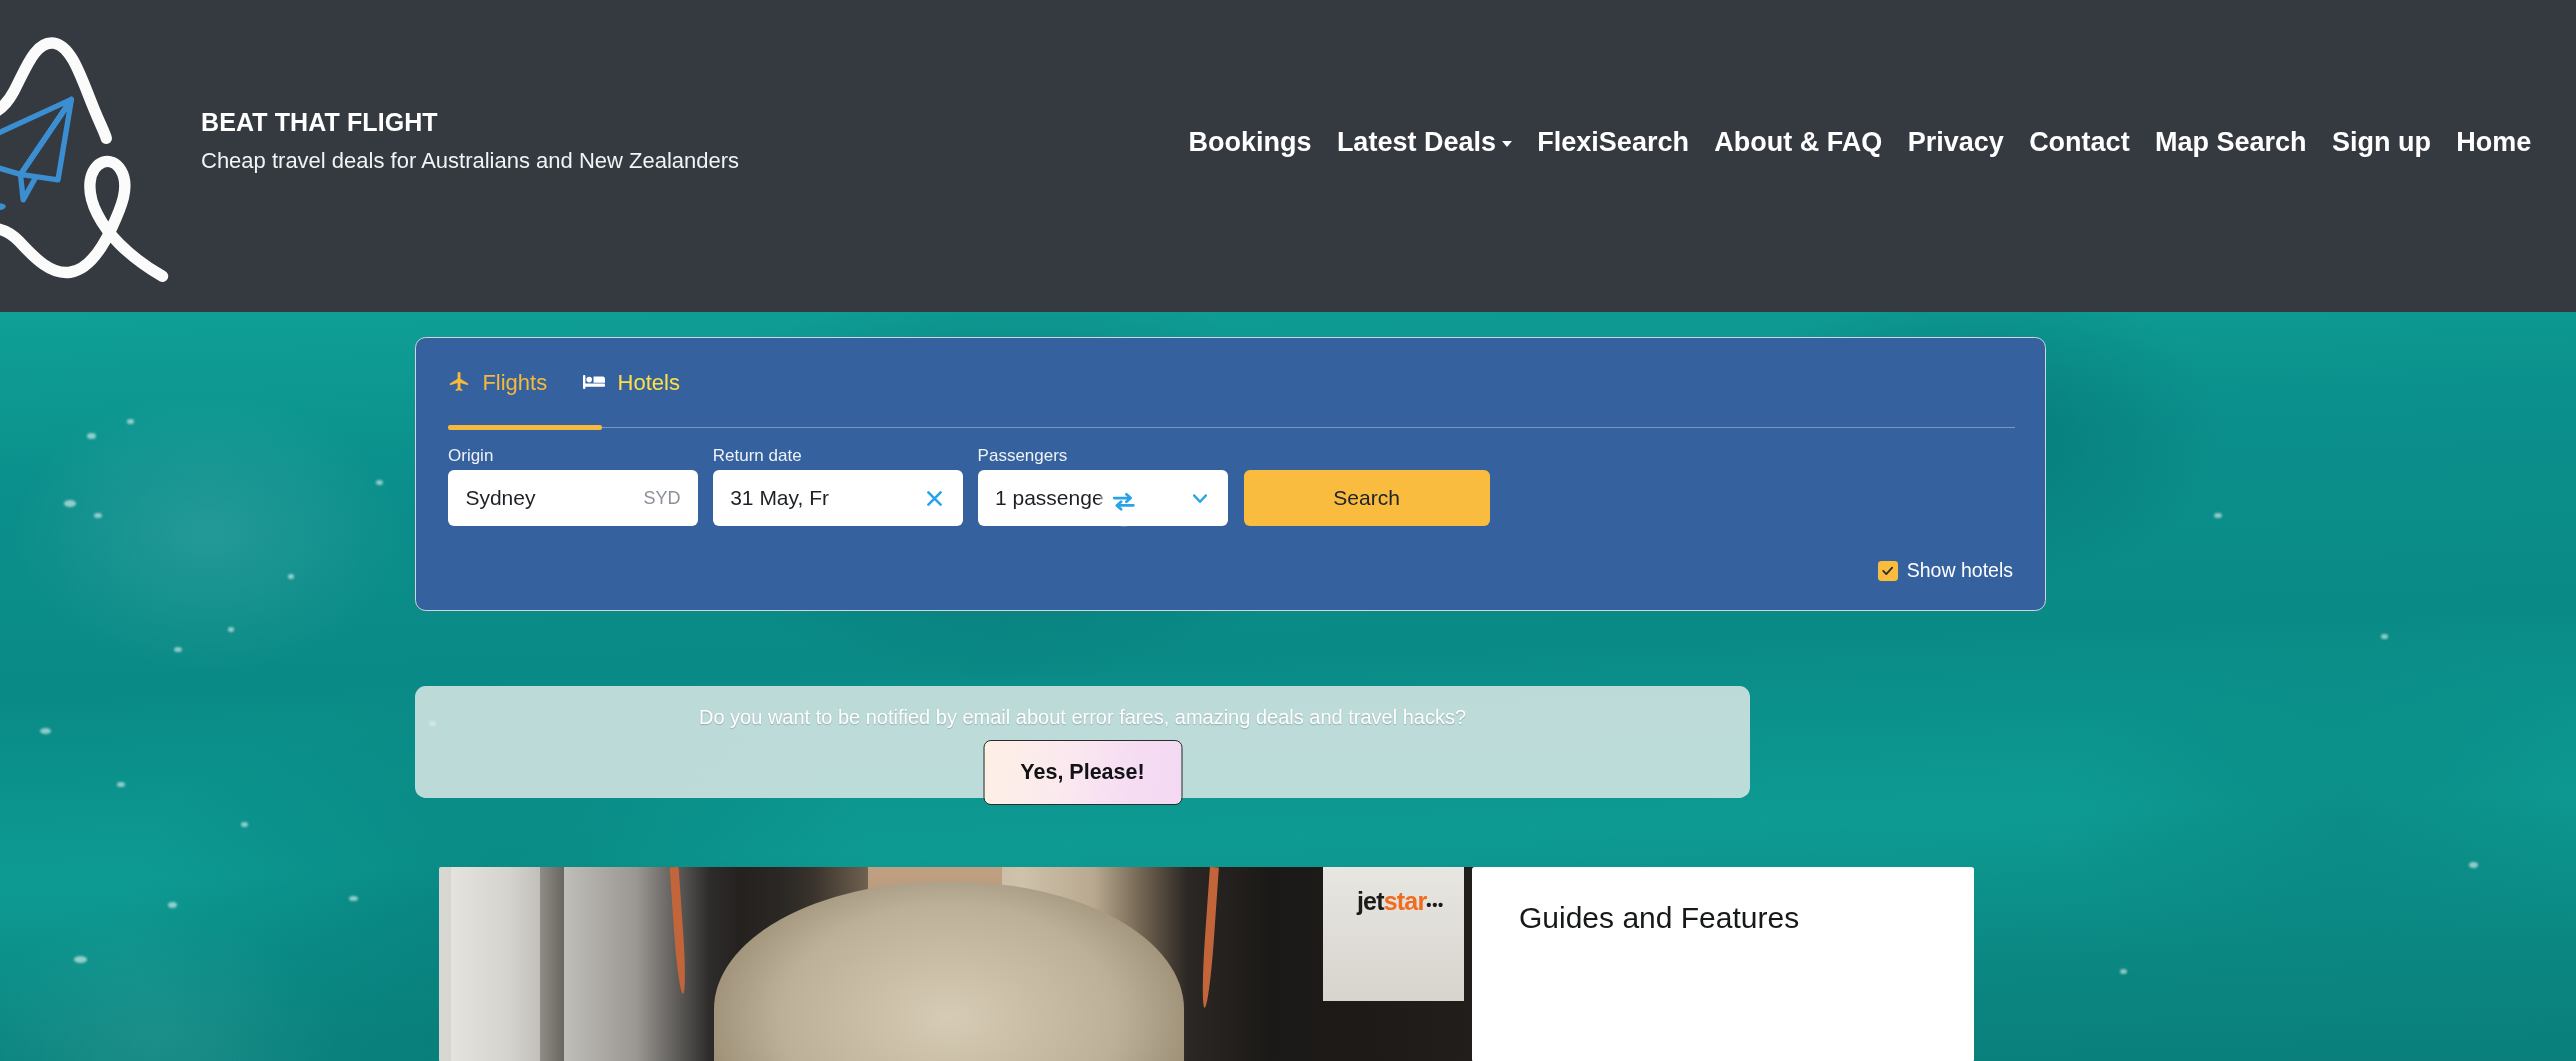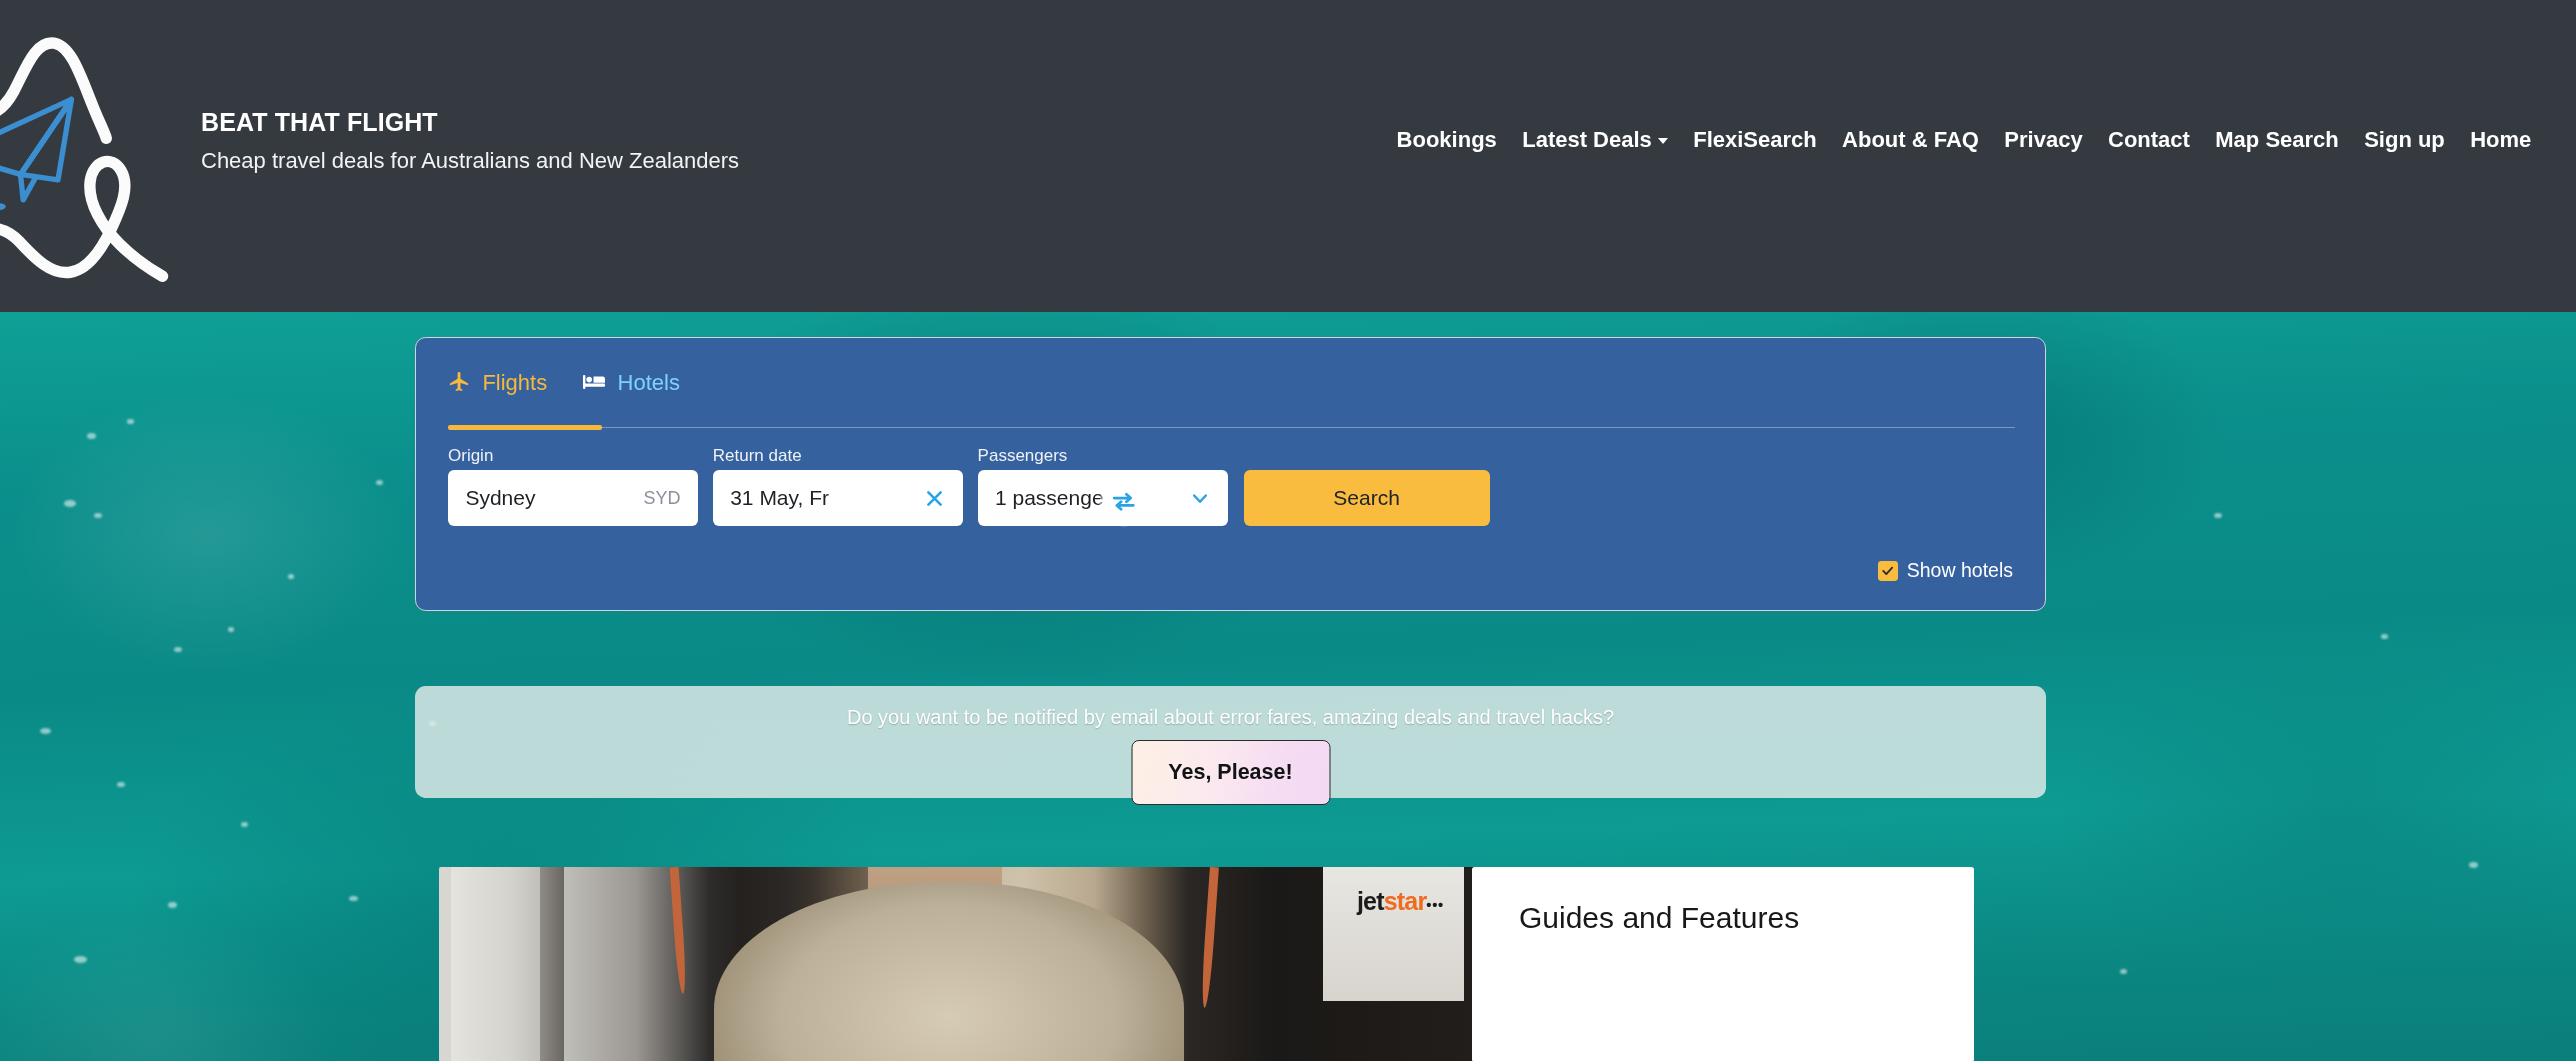--- a/index.html
+++ b/index.html
@@ -65,21 +65,21 @@
   }
   #main-nav {
     position: absolute;
     right: 32px; top: 127px;
     display: flex;
     align-items: center;
     gap: 0px;
   }
   .nav-item {
     color: #ffffff;
-    font-size: 22px;
+    font-size: 27px;
     font-weight: 700;
     text-decoration: none;
     padding: 0 12.7px;
     white-space: nowrap;
     cursor: pointer;
     display: flex;
     align-items: center;
     gap: 6px;
   }
   .caret-down {
@@ -114,21 +114,21 @@
     gap: 11.4px;
     padding-bottom: 12px;
     cursor: pointer;
     background: none;
     border: none;
     font-family: inherit;
     text-align: right;
   }
   .tab-label { font-size: 22px; font-weight: 400; }
   .tab-flights .tab-label { color: #f6b93b; }
-  .tab-hotels  .tab-label { color: #7dd3fc; }
+  .tab-hotels  .tab-label { color: #fde047; }
   #tab-underline {
     position: absolute;
     left: 32px; top: 87px;
     width: 154px; height: 4.7px;
     background: #f6b93b;
     border-radius: 2px;
   }
   #tabs-divider {
     position: absolute;
     left: 32px; top: 89px;
@@ -229,21 +229,21 @@
   }
   #show-hotels-label {
     font-size: 19.5px;
     color: #ffffff;
   }
 
   
   #newsletter-banner {
     position: absolute;
     left: 415px; top: 686px;
-    width: 1631px; height: 112px;
+    width: 1335px; height: 112px;
     background: rgba(232,238,236,.80);
     border-radius: 10.7px;
     z-index: 20;
   }
   #newsletter-text {
     position: absolute;
     left: 0; right: 0; top: 19.5px;
     text-align: center;
     font-size: 20px;
     color: #ffffff;

